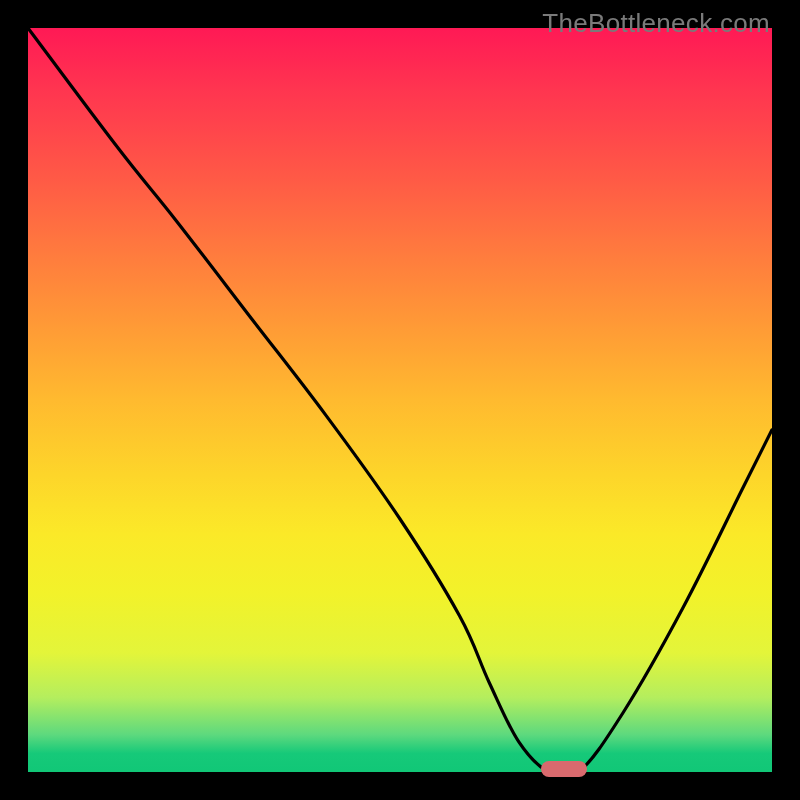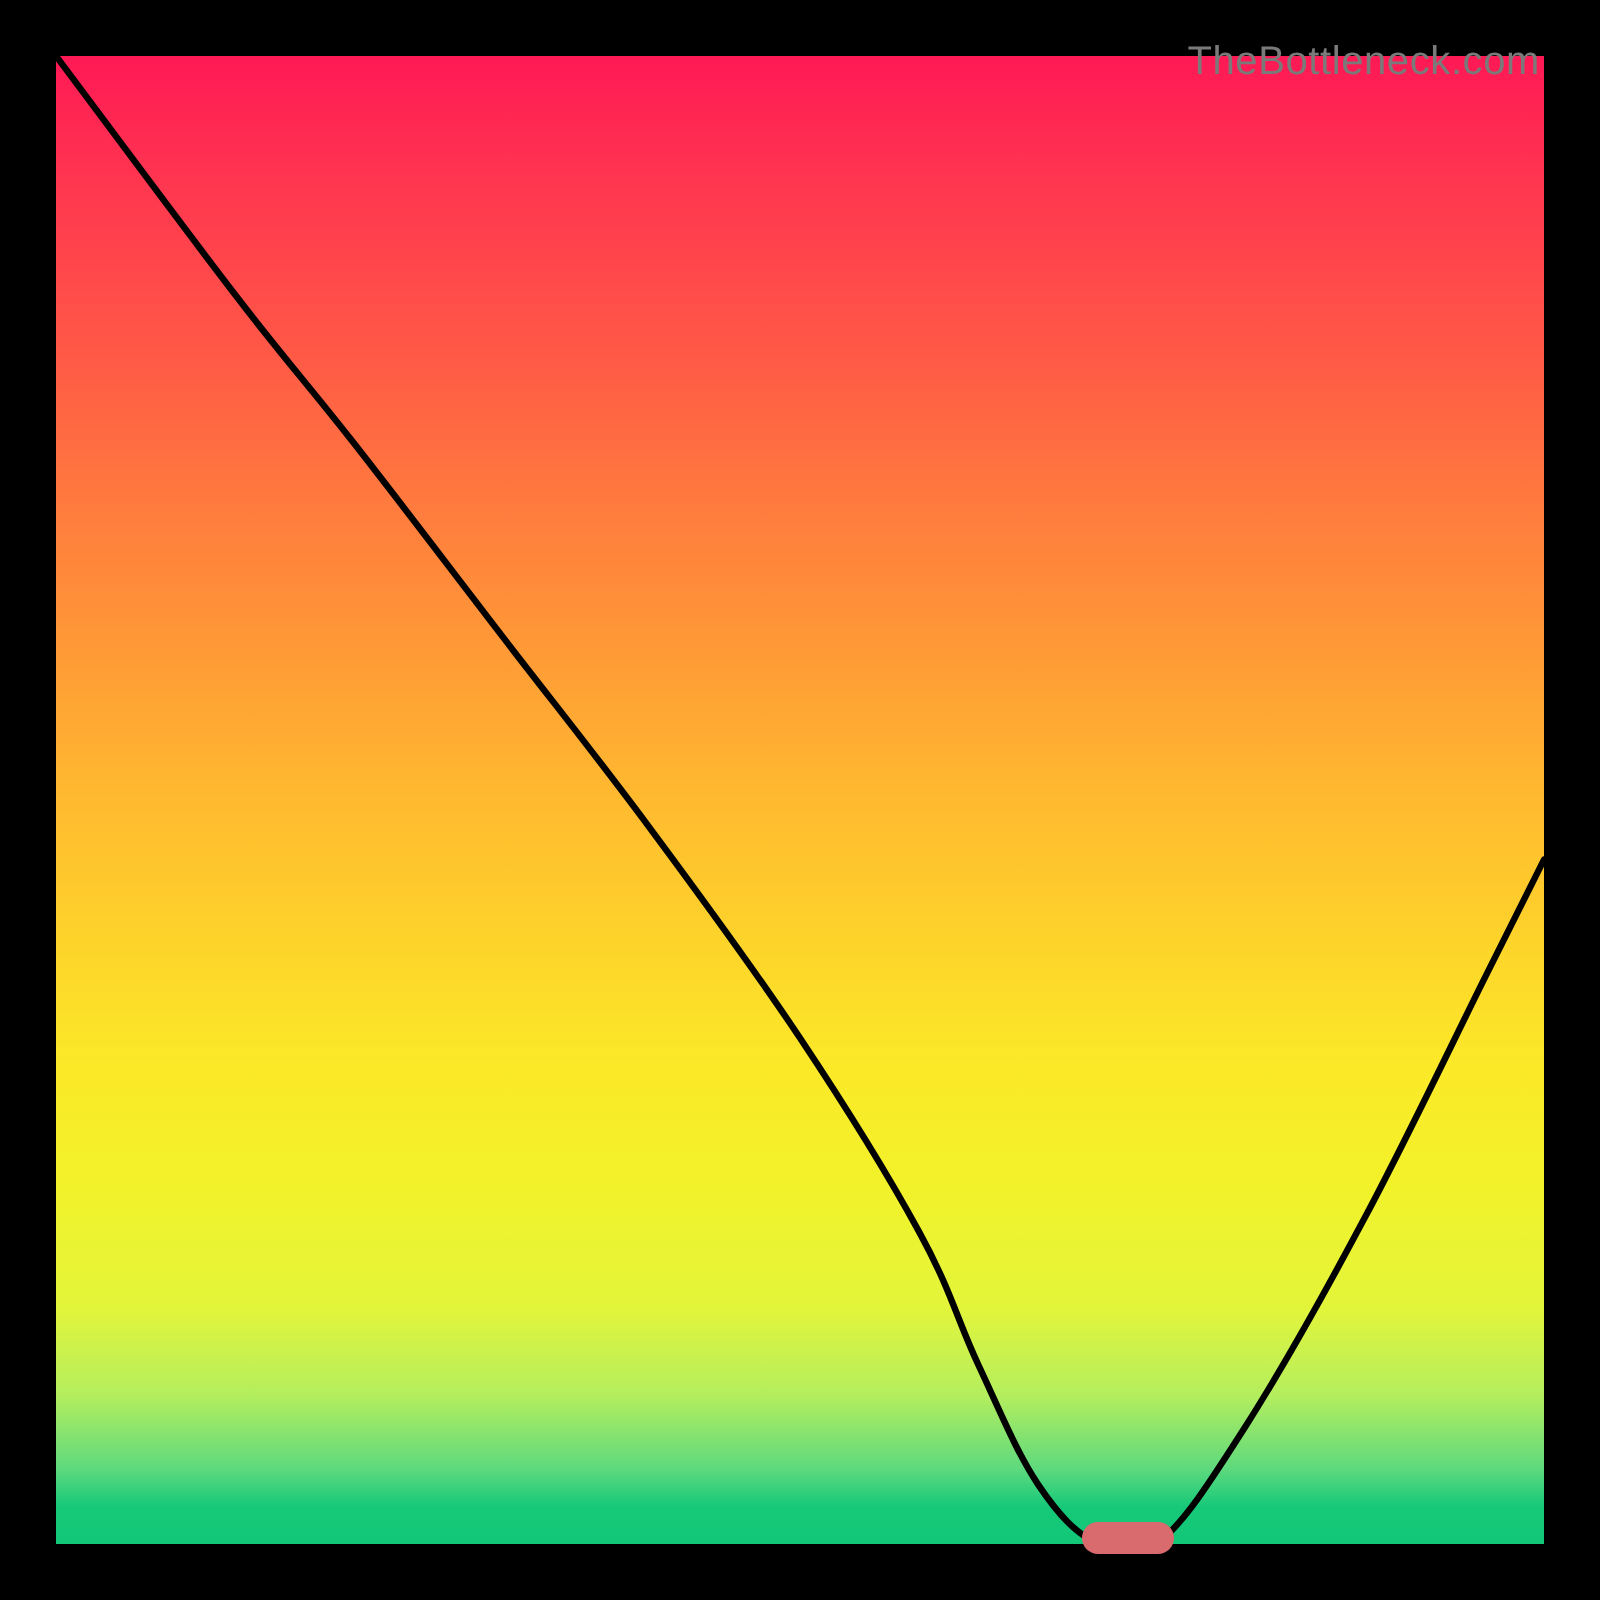--- a/index.html
+++ b/index.html
@@ -37,24 +37,24 @@
       #f2f22a 76%,
       #e3f53a 84%,
       #b4ee5e 90%,
       #5dd97e 95%,
       #16c979 97.5%,
       #11c777 100%
     );
   }
   .watermark {
     position: absolute;
-    top: 20px;
+    top: 8px;
     right: 30px;
     color: #7a7a7a;
-    font-size: 20px;
+    font-size: 26px;
     font-weight: 400;
     letter-spacing: 0.3px;
     user-select: none;
   }
   svg.curve {
     position: absolute;
     top: 0;
     left: 0;
   }
   .marker {

